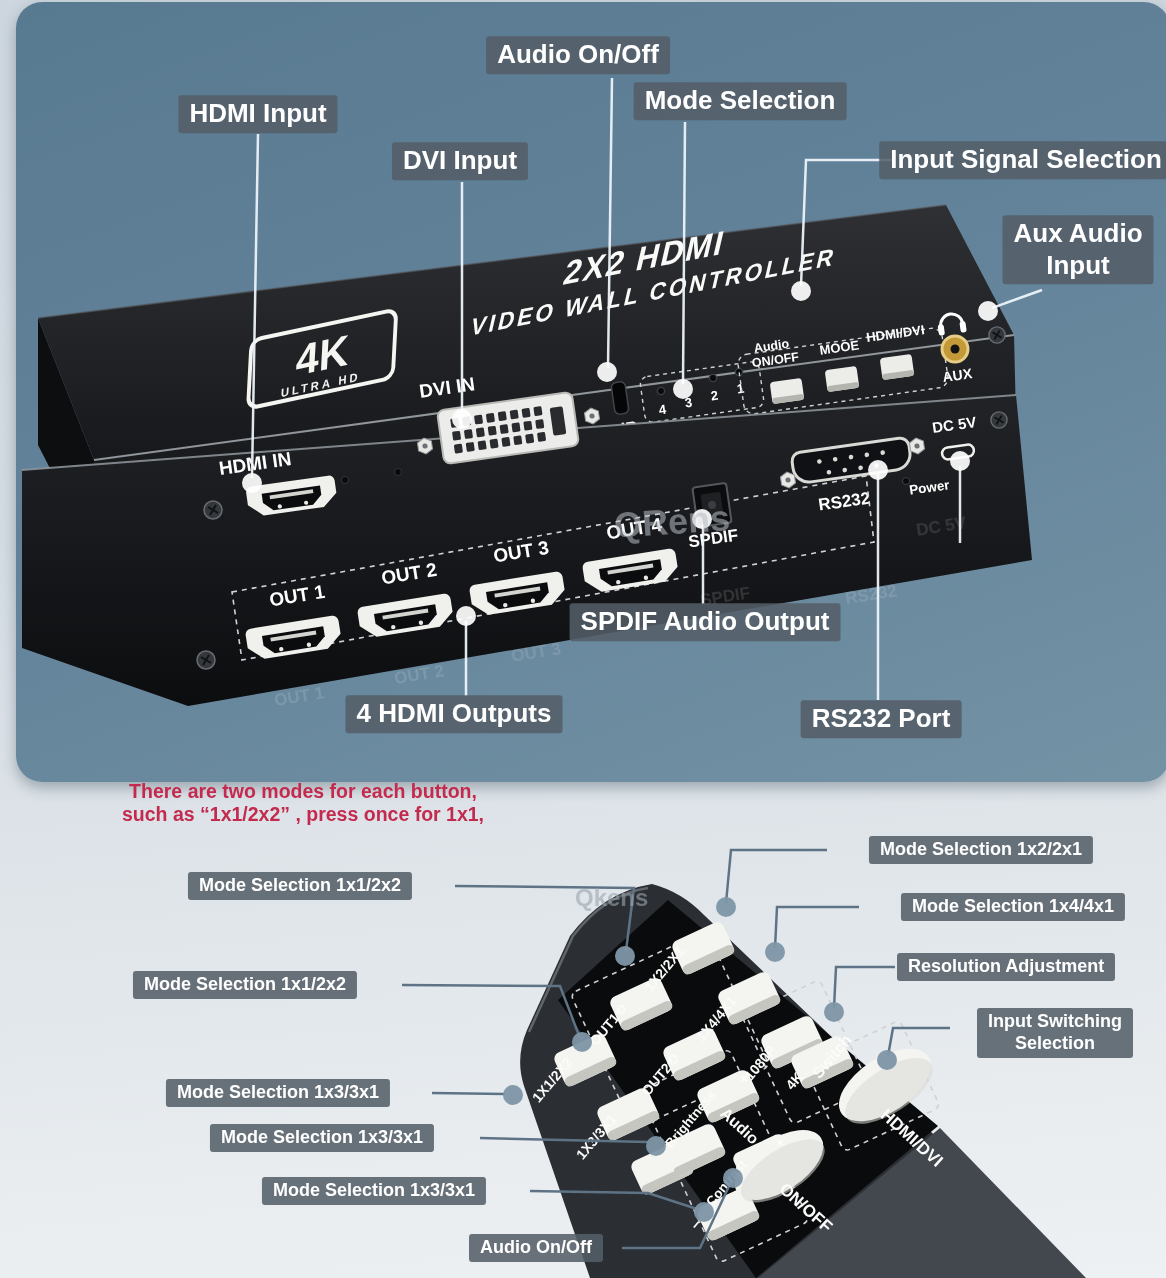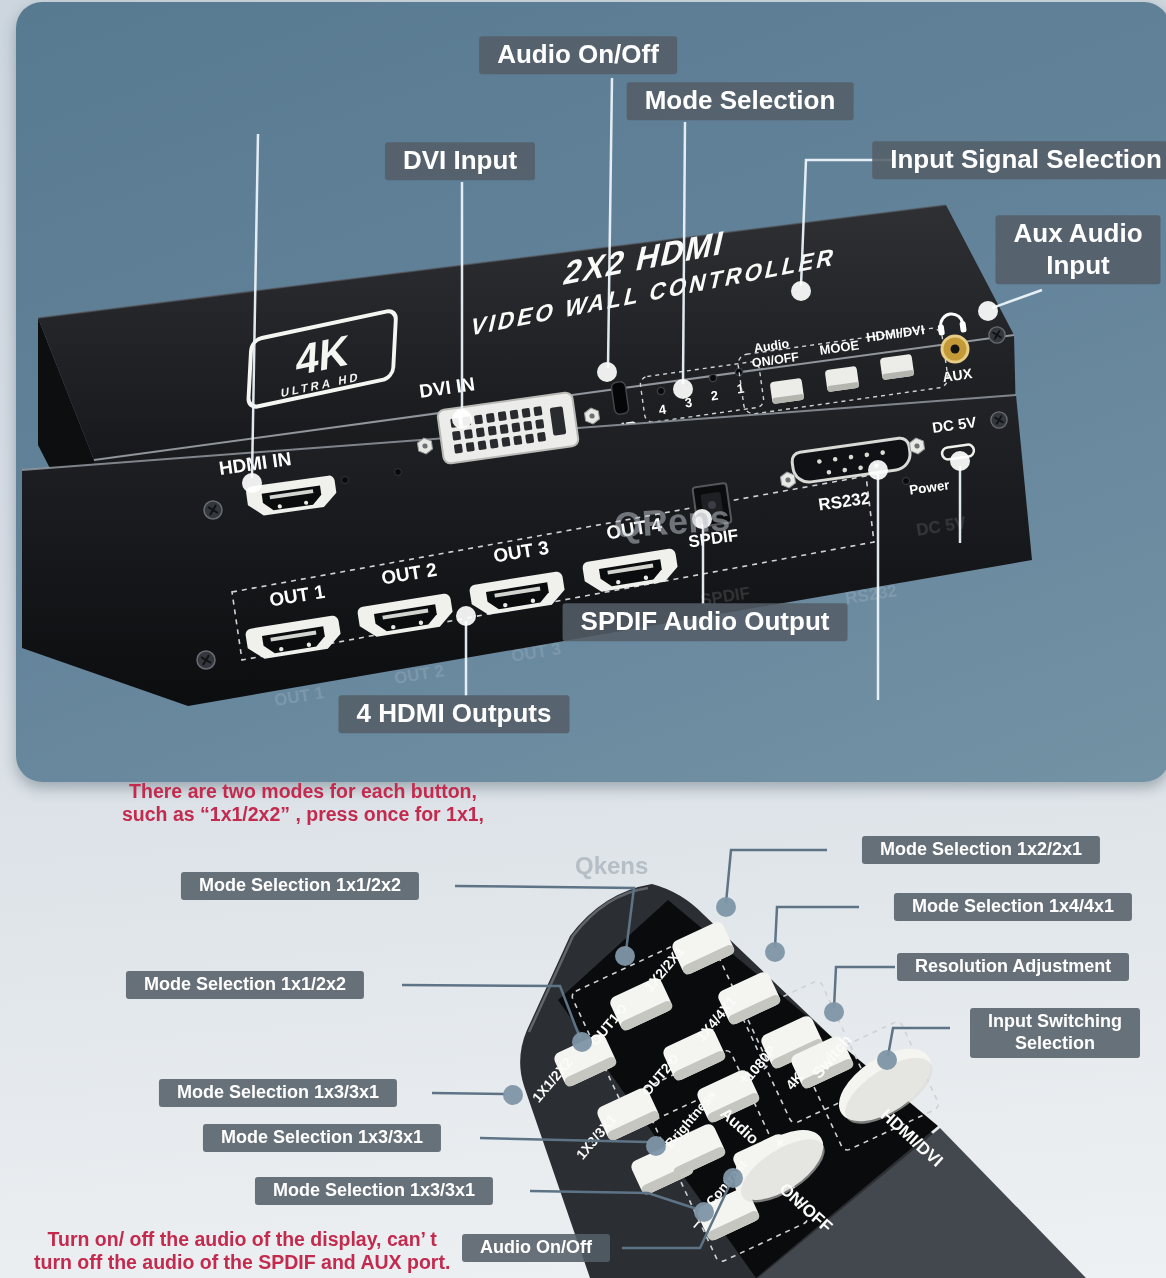--- a/index.html
+++ b/index.html
@@ -4,25 +4,25 @@
 <style>
   html,body{margin:0;padding:0;background:#eceff2;}
   #stage{position:relative;width:1166px;height:1278px;overflow:hidden;
          font-family:"Liberation Sans",sans-serif;
          background:linear-gradient(175deg,#cdd6de 0%,#d4dbe2 40%,#e3e8ec 75%,#eef1f3 100%);}
   #panel{position:absolute;left:16px;top:2px;width:1154px;height:780px;border-radius:26px;
          background:linear-gradient(160deg,#587a90 0%,#62829a 45%,#7392a4 100%);
          box-shadow:0 6px 14px rgba(40,60,75,.35);}
   svg{position:absolute;left:0;top:0;}
   .lbl{position:absolute;transform:translate(-50%,-50%);background:rgba(84,94,103,.87);
-       color:#fff;font-weight:bold;font-size:26px;line-height:1.22;padding:3px 18px;
+       color:#fff;font-weight:bold;font-size:26px;line-height:1.22;padding:3px 11px;
        border-radius:3px;white-space:nowrap;text-align:center;z-index:5;}
   .lbl.sm{font-size:18px;}
   .note{position:absolute;color:#c32a4e;font-weight:bold;font-size:19.5px;line-height:23px;z-index:5;text-align:center;}
-  .wm{position:absolute;color:#9aa6ae;font-weight:bold;z-index:4;opacity:.6;}
+  .wm{position:absolute;color:#9aa6ae;font-weight:bold;z-index:4;opacity:.6;margin-top:32px;}
 </style>
 </head>
 <body>
 
 <div id="stage">
   <div id="panel"></div>
 
   <svg width="1166" height="1278" viewBox="0 0 1166 1278">
     <defs>
       <linearGradient id="gTop" x1="0" y1="0" x2="0" y2="1">
@@ -323,37 +323,35 @@
       <circle cx="513" cy="1095" r="10"></circle>
         <circle cx="656" cy="1146" r="10"></circle>
       <circle cx="704" cy="1212" r="10"></circle>
         <circle cx="733" cy="1178" r="10"></circle>
     </g>
 
     <text transform="translate(615,538) rotate(-4)" fill="#b8bfc6" opacity=".55" font-size="36" font-weight="bold" font-family="Liberation Sans,sans-serif">QRens</text>
   </svg>
 
   <div class="lbl" style="left:578px;top:55px">Audio On/Off</div>
+  <div class="lbl" style="left:258px;top:114px">HDMI Input</div>
   <div class="lbl" style="left:460px;top:161px">DVI Input</div>
   <div class="lbl" style="left:740px;top:101px">Mode Selection</div>
   <div class="lbl" style="left:1026px;top:160px">Input Signal Selection</div>
   <div class="lbl" style="left:1078px;top:250px">
     <span>Aux Audio</span><br>
     <span>Input</span>
   </div>
   <div class="lbl" style="left:705px;top:622px">SPDIF Audio Output</div>
   <div class="lbl" style="left:454px;top:714px">4 HDMI Outputs</div>
+  <div class="lbl" style="left:881px;top:719px">RS232 Port</div>
 
   <div class="note" style="left:122px;top:780px">
     <div>There are two modes for each button,</div>
     <div>such as “1x1/2x2” , press once for 1x1,</div>
-  </div>
-  <div class="note" style="left:34px;top:1228px">
-    <div>Turn on/ off the audio of the display, can’ t</div>
-    <div>turn off the audio of the SPDIF and AUX port.</div>
   </div>
 
   <div class="lbl sm" style="left:300px;top:886px">Mode Selection 1x1/2x2</div>
   <div class="lbl sm" style="left:981px;top:850px">Mode Selection 1x2/2x1</div>
   <div class="lbl sm" style="left:1013px;top:907px">Mode Selection 1x4/4x1</div>
   <div class="lbl sm" style="left:245px;top:985px">Mode Selection 1x1/2x2</div>
   <div class="lbl sm" style="left:897px;top:967px;transform:translate(0,-50%)">Resolution Adjustment</div>
   <div class="lbl sm" style="left:1055px;top:1033px">
     <span>Input Switching</span><br>
     <span>Selection</span>

